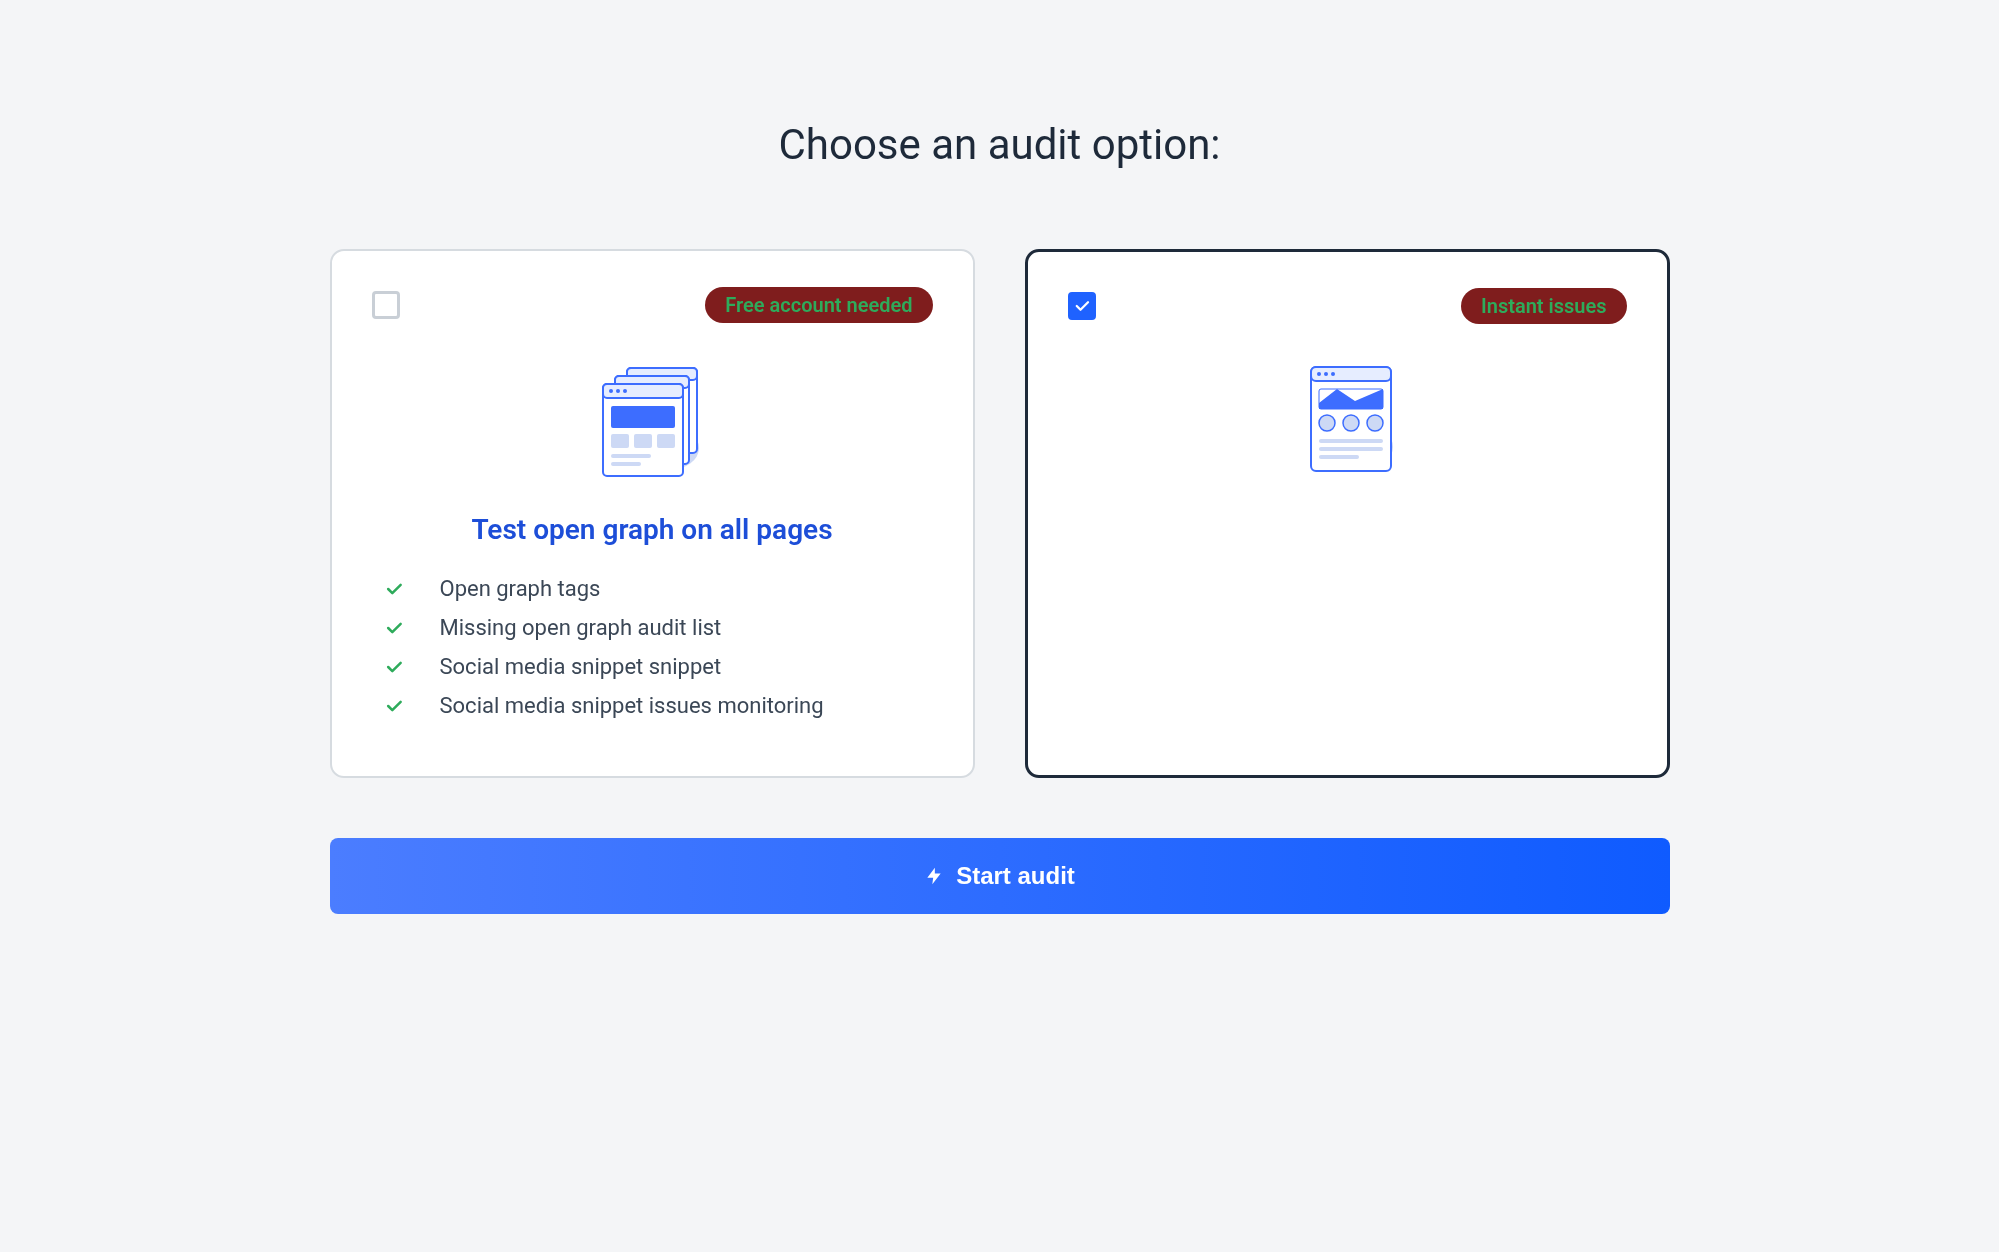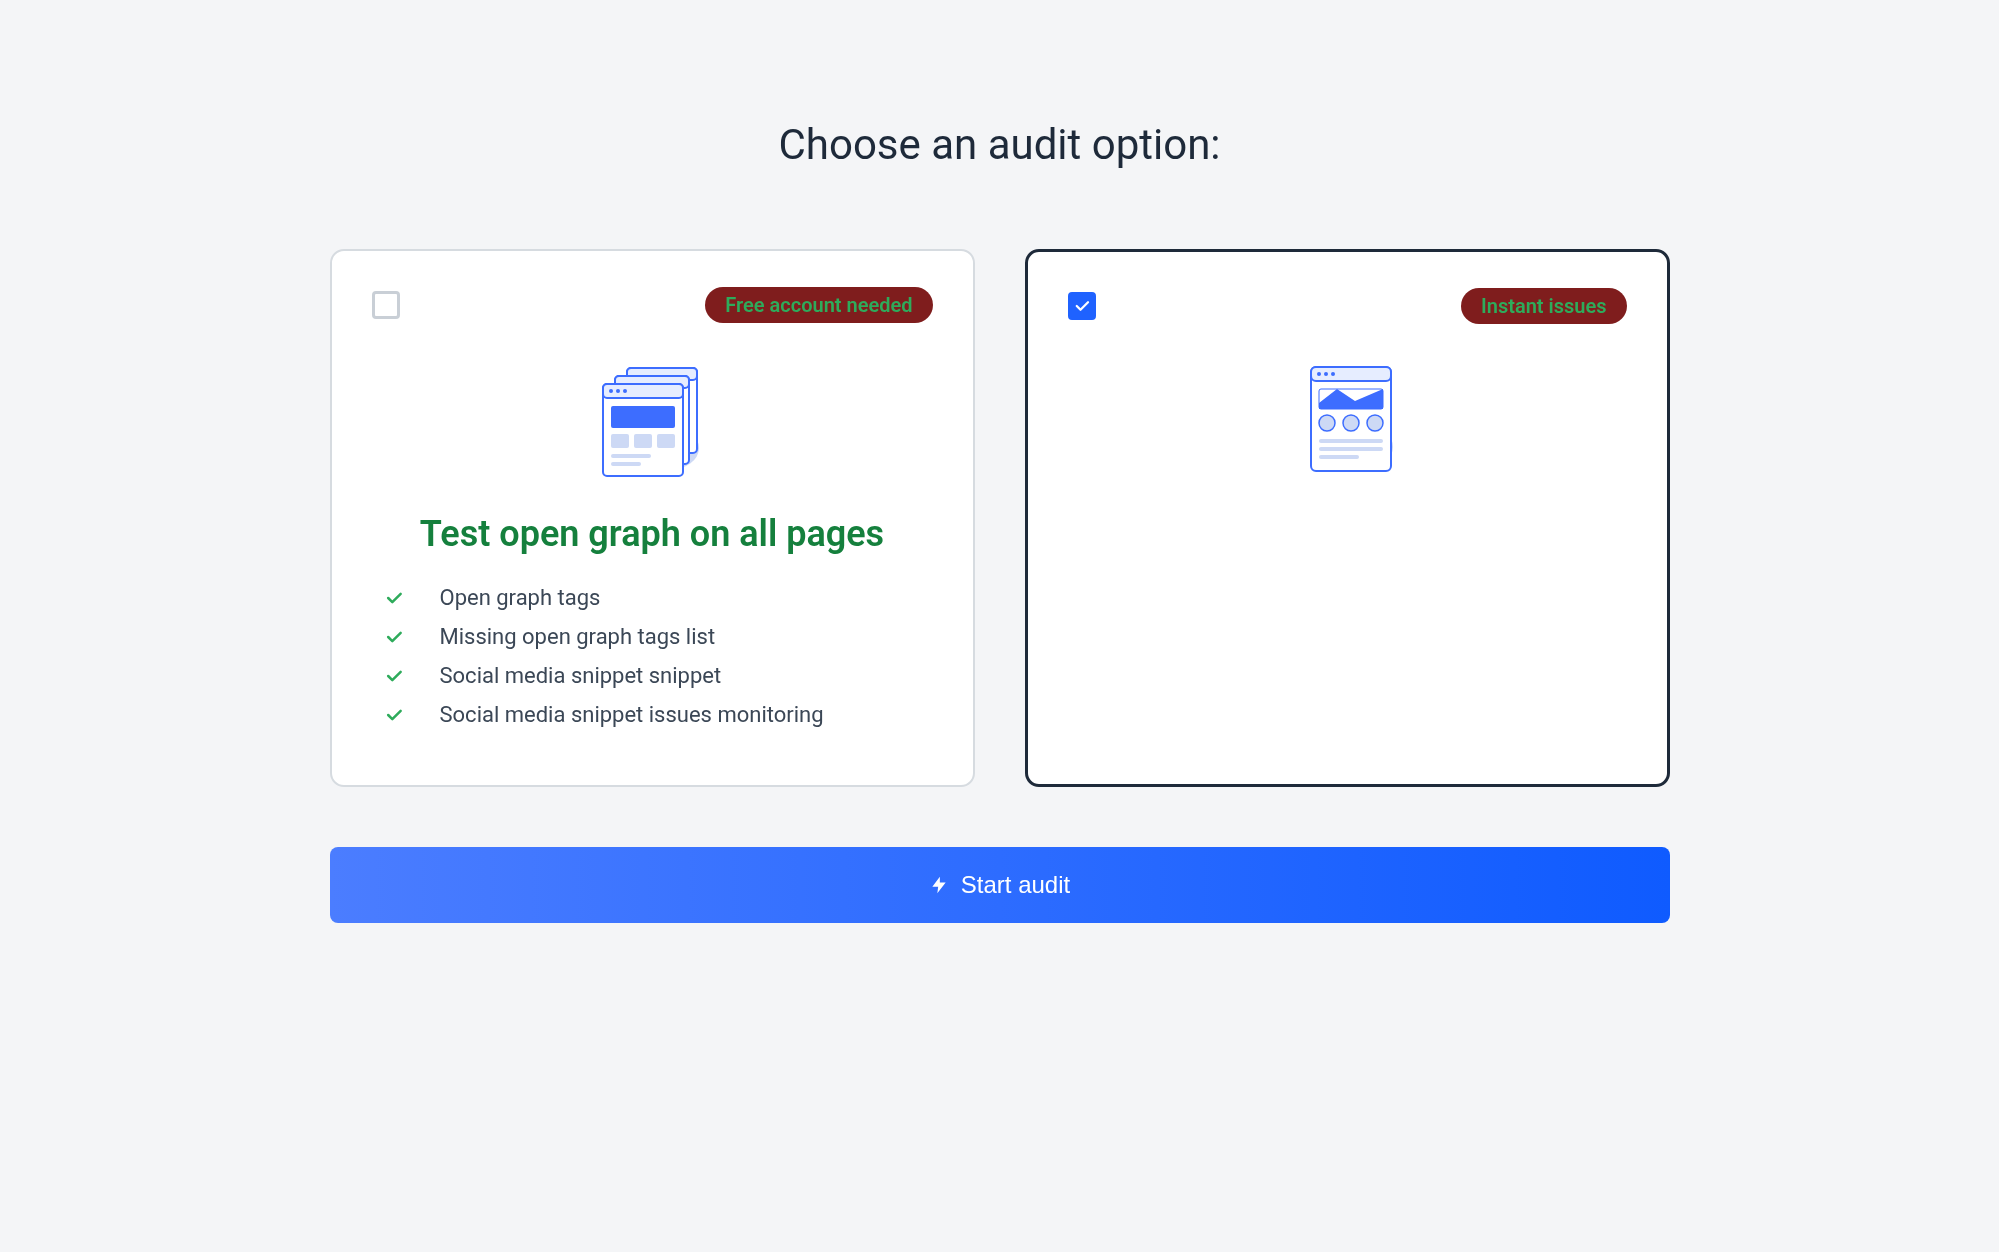--- a/index.html
+++ b/index.html
@@ -83,23 +83,23 @@
   }
   .illustration {
     display: flex;
     justify-content: center;
     margin-bottom: 30px;
     height: 130px;
     align-items: center;
   }
   .card-title {
     text-align: center;
-    font-size: 36px;
+    font-size: 28px;
     font-weight: 600;
-    color: #15803d;
+    color: #1d4ed8;
     margin-bottom: 30px;
   }
   .features {
     list-style: none;
     padding-left: 12px;
   }
   .features li {
     display: flex;
     align-items: center;
     gap: 36px;
@@ -111,21 +111,21 @@
     flex-shrink: 0;
     width: 20px;
     height: 20px;
   }
   .start-btn {
     width: 100%;
     border: none;
     border-radius: 8px;
     padding: 24px;
     font-size: 24px;
-    font-weight: 400;
+    font-weight: 700;
     color: #ffffff;
     background: linear-gradient(90deg, #4b7dff 0%, #0f5bff 100%);
     cursor: pointer;
     display: flex;
     align-items: center;
     justify-content: center;
     gap: 12px;
   }
   .bolt-icon {
     width: 20px;
@@ -172,21 +172,21 @@
         <li>
           <svg class="check-icon" viewBox="0 0 24 24">
               <path fill="none" stroke="#2eab5b" stroke-width="3" stroke-linecap="round" stroke-linejoin="round" d="M5 12l5 5L20 7"></path>
             </svg>
           <span>Open graph tags</span>
         </li>
         <li>
           <svg class="check-icon" viewBox="0 0 24 24">
               <path fill="none" stroke="#2eab5b" stroke-width="3" stroke-linecap="round" stroke-linejoin="round" d="M5 12l5 5L20 7"></path>
             </svg>
-          <span>Missing open graph tags list</span>
+          <span>Missing open graph audit list</span>
         </li>
         <li>
           <svg class="check-icon" viewBox="0 0 24 24">
               <path fill="none" stroke="#2eab5b" stroke-width="3" stroke-linecap="round" stroke-linejoin="round" d="M5 12l5 5L20 7"></path>
             </svg>
           <span>Social media snippet snippet</span>
         </li>
         <li>
           <svg class="check-icon" viewBox="0 0 24 24">
               <path fill="none" stroke="#2eab5b" stroke-width="3" stroke-linecap="round" stroke-linejoin="round" d="M5 12l5 5L20 7"></path>

